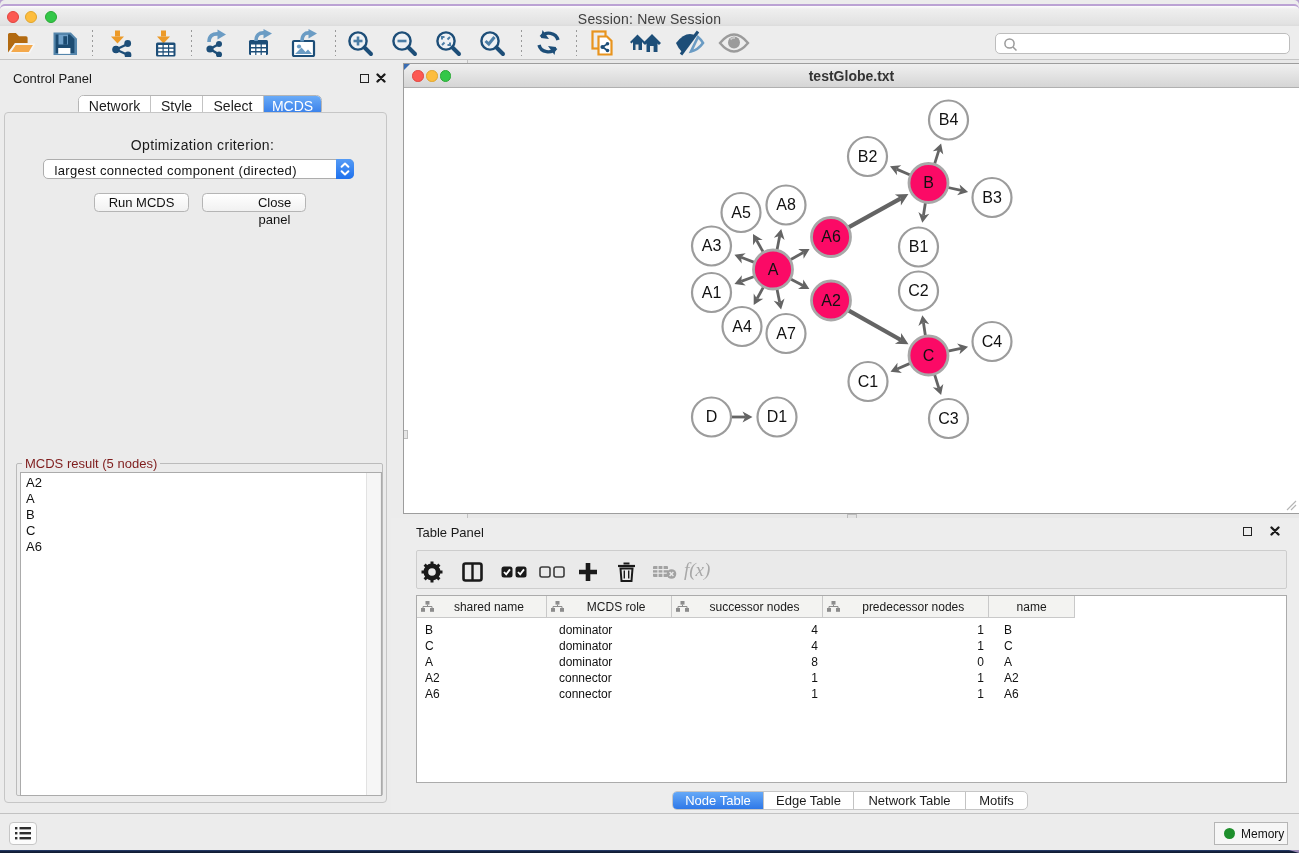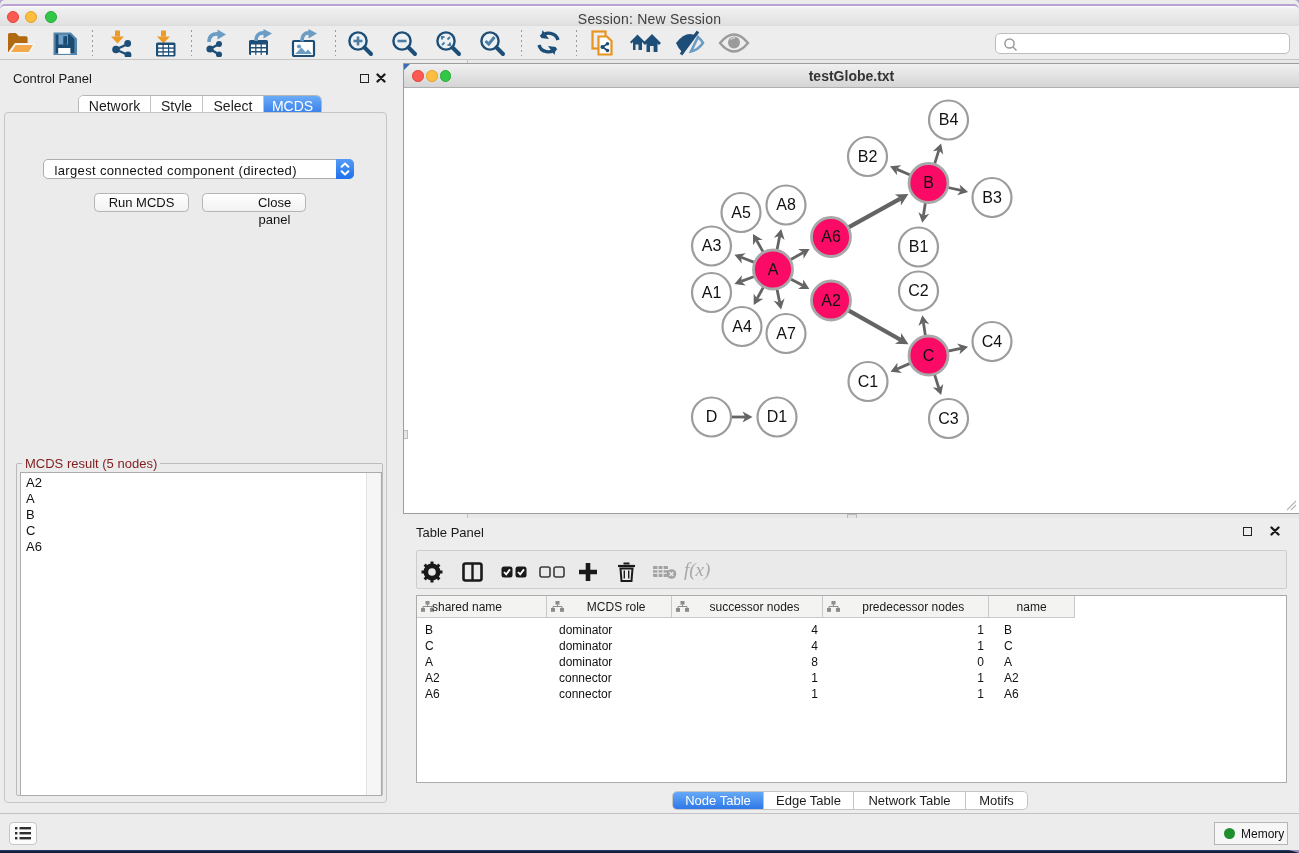--- a/index.html
+++ b/index.html
@@ -239,20 +239,21 @@
     <svg style="position:absolute;left:376px;top:13px;" width="10" height="10" viewBox="0 0 10 10">
         <path d="M1.5 1.5 L8.5 8.5 M8.5 1.5 L1.5 8.5" stroke="#1a1a1a" stroke-width="2.3" stroke-linecap="round"></path>
       </svg>
     <div class="tabs">
       <div class="tab" style="width:72px;">Network</div>
       <div class="tab" style="width:52px;">Style</div>
       <div class="tab" style="width:61px;">Select</div>
       <div class="tab sel" style="width:57px;">MCDS</div>
     </div>
     <div class="cp-outer">
+      <div class="cp-label">Optimization criterion:</div>
       <div class="combo">
         <div class="ctext">largest connected component (directed)</div>
         <div class="stepper">
             <svg width="18" height="20" viewBox="0 0 18 20" style="position:absolute;left:0;top:0;">
               <g stroke="#fff" stroke-width="2" fill="none" stroke-linecap="round" stroke-linejoin="round">
                 <path d="M5.6 7.8 L9 4.6 L12.4 7.8"></path>
                 <path d="M5.6 12.2 L9 15.4 L12.4 12.2"></path>
               </g>
             </svg>
           </div>
@@ -434,21 +435,21 @@
       <div class="thead" style="width:658px;">
           <div style="width:130px;display:flex;align-items:center;height:22px;border-right:1px solid #c9c9c9;">
             <svg width="13" height="11" viewBox="0 0 13 11" style="margin-left:4px;flex:none;">
               <g fill="#8c8c8c">
                 <rect x="4.5" y="0" width="4" height="3.6"></rect>
                 <rect x="0" y="7" width="4" height="3.8"></rect>
                 <rect x="9" y="7" width="4" height="3.8"></rect>
               </g>
               <path d="M6.5 3.6 V5.5 M2 7 V5.5 H11 V7" stroke="#8c8c8c" stroke-width="1" fill="none"></path>
             </svg>
-            <div class="htext" style="flex:1;text-align:left;margin-left:-2px;">shared name</div>
+            <div class="htext" style="flex:1;text-align:center;margin-left:-2px;">shared name</div>
           </div>
           <div style="width:125px;display:flex;align-items:center;height:22px;border-right:1px solid #c9c9c9;">
             <svg width="13" height="11" viewBox="0 0 13 11" style="margin-left:4px;flex:none;">
               <g fill="#8c8c8c">
                 <rect x="4.5" y="0" width="4" height="3.6"></rect>
                 <rect x="0" y="7" width="4" height="3.8"></rect>
                 <rect x="9" y="7" width="4" height="3.8"></rect>
               </g>
               <path d="M6.5 3.6 V5.5 M2 7 V5.5 H11 V7" stroke="#8c8c8c" stroke-width="1" fill="none"></path>
             </svg>

